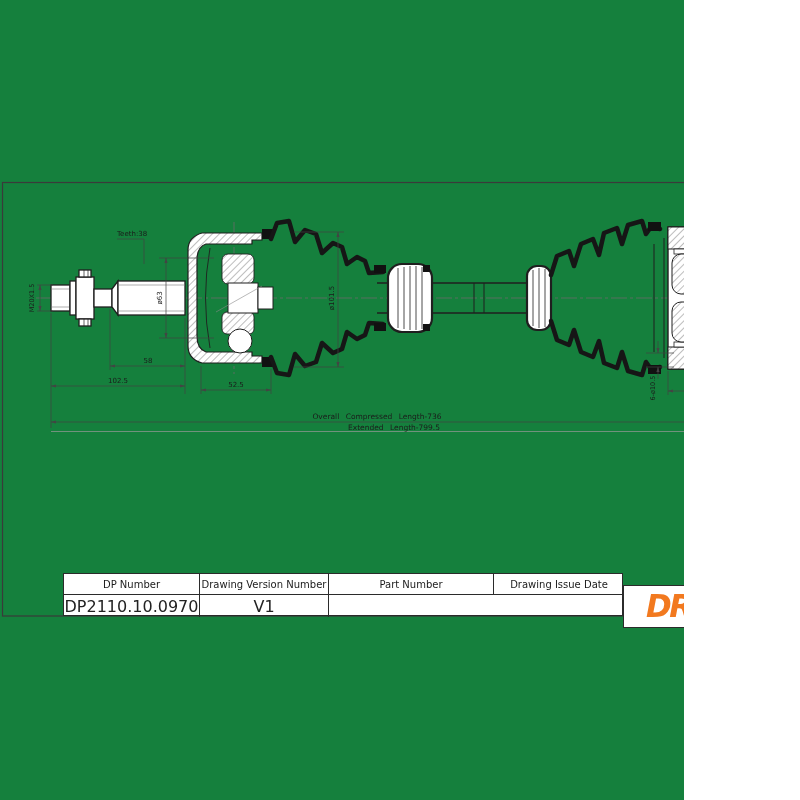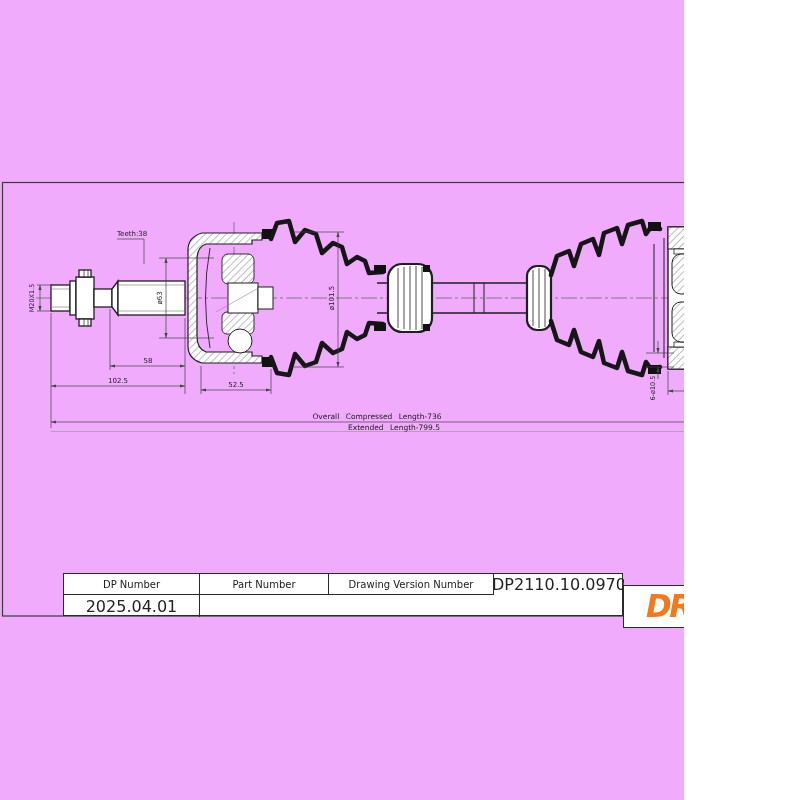--- a/index.html
+++ b/index.html
@@ -1,16 +1,16 @@
 <!DOCTYPE html>
 <html><head>
 <meta charset="utf-8">
 <style>
   html,body{margin:0;padding:0;background:#ffffff;}
-  #stage{position:relative;width:684px;height:800px;background:#f0abfc;overflow:hidden;
+  #stage{position:relative;width:684px;height:800px;background:#15803d;overflow:hidden;
          font-family:"DejaVu Sans","Liberation Sans",sans-serif;}
   #drawing-svg{position:absolute;left:0;top:0;}
   svg text{fill:#1b1b1b;font-family:"DejaVu Sans","Liberation Sans",sans-serif;}
 
   
   #title-block{position:absolute;left:63px;top:573px;width:560px;height:43px;
     display:grid;grid-template-columns:136px 129px 165px 130px;grid-template-rows:21px 22px;
     border:1.5px solid #2b2b2b;box-sizing:border-box;background:#fff;}
   #title-block .cell{border-right:1px solid #2b2b2b;border-bottom:1px solid #2b2b2b;
     display:flex;align-items:center;justify-content:center;box-sizing:border-box;
@@ -248,23 +248,24 @@
     <text x="118" y="382.5" text-anchor="middle">102.5</text>
     <text x="236" y="386.5" text-anchor="middle">52.5</text>
     <text x="690" y="387.5" text-anchor="middle">32</text>
     <text x="377" y="419" text-anchor="middle" font-size="7.5" style="word-spacing:4px">Overall Compressed Length-736</text>
     <text x="394" y="429.5" text-anchor="middle" font-size="7.5" style="word-spacing:4px">Extended Length-799.5</text>
   </g>
 </svg>
 
   <div id="title-block">
     <div class="cell hdr">DP Number</div>
+    <div class="cell hdr">Drawing Version Number</div>
     <div class="cell hdr">Part Number</div>
-    <div class="cell hdr">Drawing Version Number</div>
+    <div class="cell hdr">Drawing Issue Date</div>
     <div class="cell val">DP2110.10.0970</div>
-    <div class="cell val">2025.04.01</div>
+    <div class="cell val">V1</div>
   </div>
 
   <div id="logo-box">
     <span class="logo-txt"><span id="logo-pre" style="color: rgb(242, 121, 31);">DR</span><span id="logo-bang" style="color: rgb(140, 140, 140);">!</span><span id="logo-post" style="color: rgb(242, 121, 31);">VE+</span></span>
   </div>
 
 </div>
 
 </body></html>

